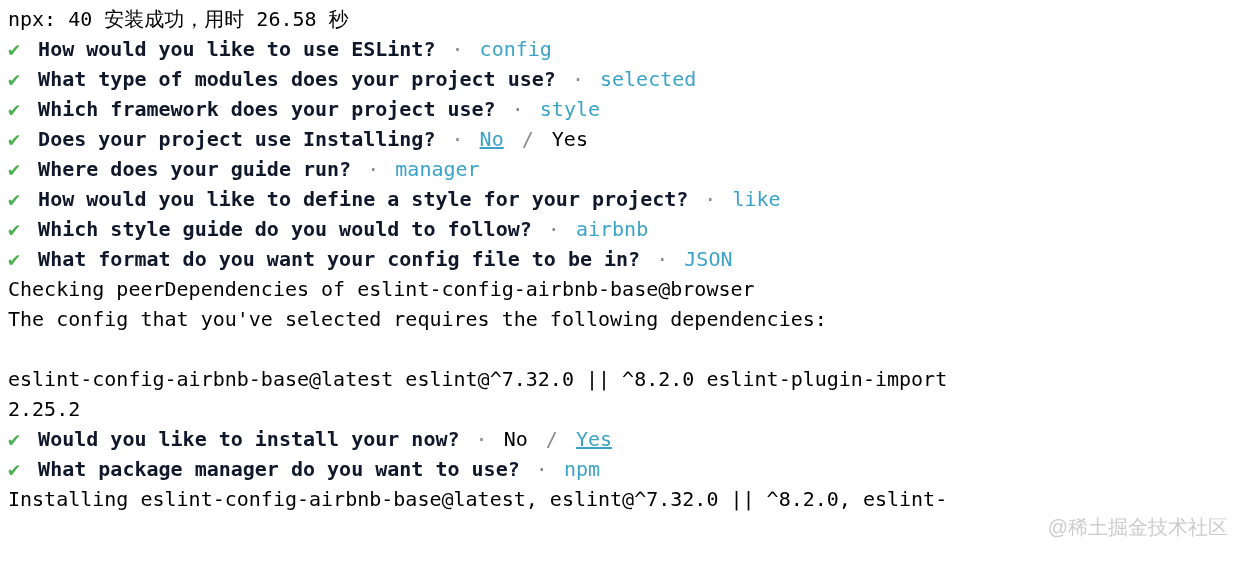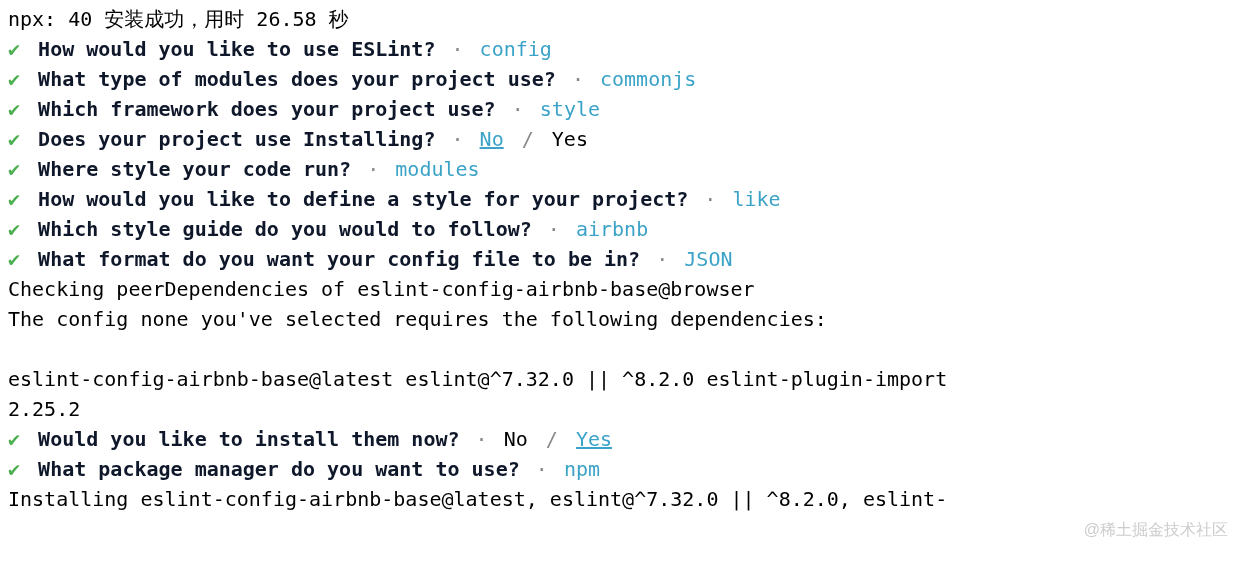--- a/index.html
+++ b/index.html
@@ -44,21 +44,21 @@
       color: #000;
     }
     .plain {
       color: #000;
     }
     .watermark {
       position: fixed;
       bottom: 20px;
       right: 20px;
       color: #ccc;
-      font-size: 16px;
+      font-size: 20px;
       font-family: sans-serif;
     }
     .blank-line {
       height: 1.5em;
     }
   </style>
 </head>
 <body>
 
 <div class="line">
@@ -69,44 +69,44 @@
   <span class="check">✔</span>
   <span class="question">How would you like to use ESLint?</span>
   <span class="dot">·</span>
   <span class="answer">config</span>
 </div>
 
 <div class="line">
   <span class="check">✔</span>
   <span class="question">What type of modules does your project use?</span>
   <span class="dot">·</span>
-  <span class="answer">commonjs</span>
+  <span class="answer">selected</span>
 </div>
 
 <div class="line">
   <span class="check">✔</span>
   <span class="question">Which framework does your project use?</span>
   <span class="dot">·</span>
   <span class="answer">style</span>
 </div>
 
 <div class="line">
   <span class="check">✔</span>
   <span class="question">Does your project use Installing?</span>
   <span class="dot">·</span>
   <span class="answer-underlined">No</span>
   <span class="slash">/</span>
   <span class="yesno-plain">Yes</span>
 </div>
 
 <div class="line">
   <span class="check">✔</span>
-  <span class="question">Where style your code run?</span>
+  <span class="question">Where does your guide run?</span>
   <span class="dot">·</span>
-  <span class="answer">modules</span>
+  <span class="answer">manager</span>
 </div>
 
 <div class="line">
   <span class="check">✔</span>
   <span class="question">How would you like to define a style for your project?</span>
   <span class="dot">·</span>
   <span class="answer">like</span>
 </div>
 
 <div class="line">
@@ -120,35 +120,35 @@
   <span class="check">✔</span>
   <span class="question">What format do you want your config file to be in?</span>
   <span class="dot">·</span>
   <span class="answer">JSON</span>
 </div>
 
 <div class="line">
   <span class="plain">Checking peerDependencies of eslint-config-airbnb-base@browser</span>
 </div>
 <div class="line">
-  <span class="plain">The config none you've selected requires the following dependencies:</span>
+  <span class="plain">The config that you've selected requires the following dependencies:</span>
 </div>
 
 <div class="blank-line"></div>
 
 <div class="line">
   <span class="plain">eslint-config-airbnb-base@latest eslint@^7.32.0 || ^8.2.0 eslint-plugin-import</span>
 </div>
 <div class="line">
   <span class="plain">2.25.2</span>
 </div>
 
 <div class="line">
   <span class="check">✔</span>
-  <span class="question">Would you like to install them now?</span>
+  <span class="question">Would you like to install your now?</span>
   <span class="dot">·</span>
   <span class="yesno-plain">No</span>
   <span class="slash">/</span>
   <span class="answer-underlined">Yes</span>
 </div>
 
 <div class="line">
   <span class="check">✔</span>
   <span class="question">What package manager do you want to use?</span>
   <span class="dot">·</span>

